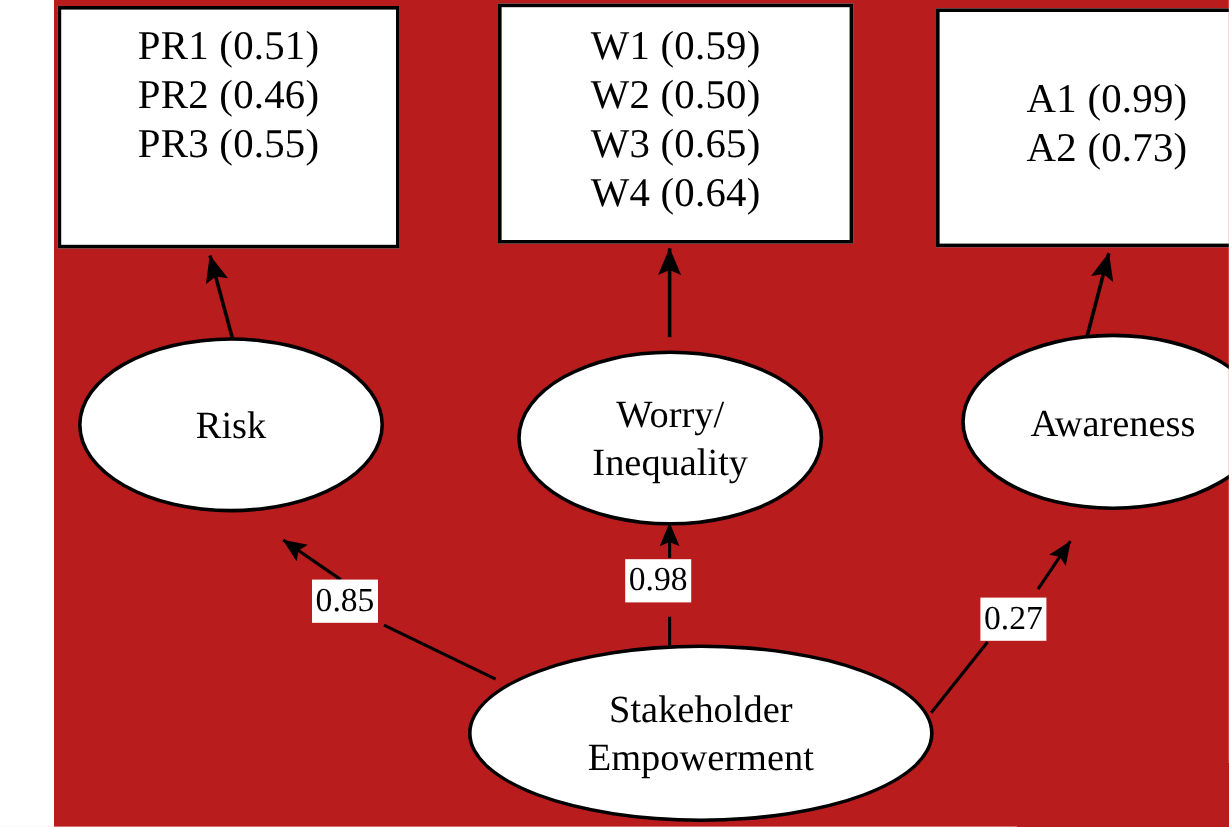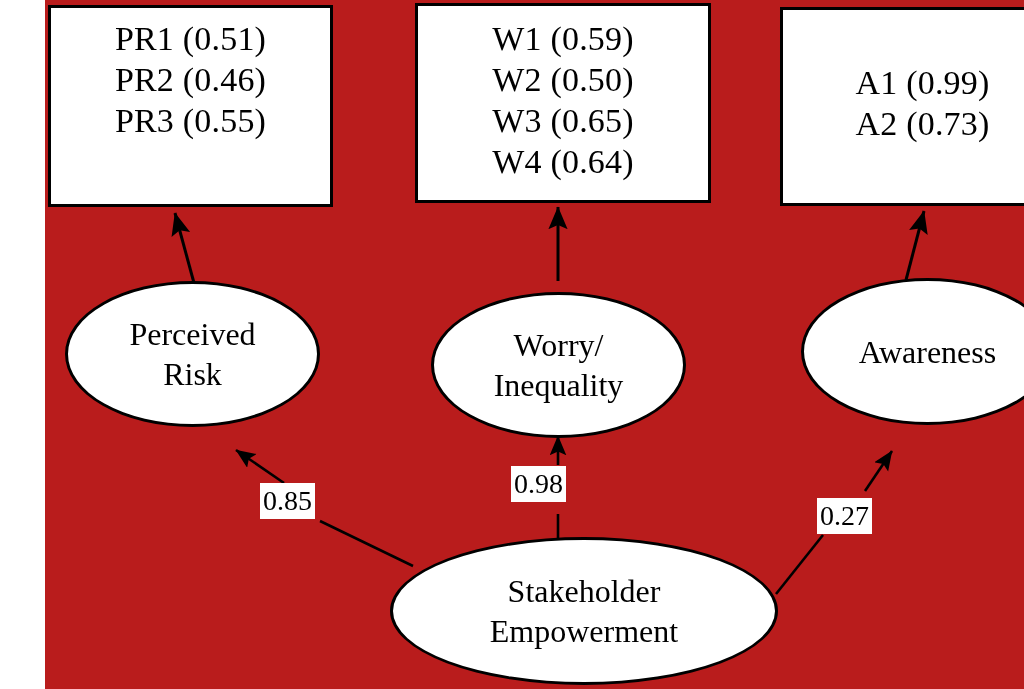--- a/index.html
+++ b/index.html
@@ -112,37 +112,36 @@
     <div class="indicator-line">W3 (0.65)</div>
     <div class="indicator-line">W4 (0.64)</div>
   </div>
 
   <div class="indicator-box" style="left:735px; top:7px; width:285px; height:199px; justify-content:center; padding-bottom:8px;">
     <div class="indicator-line">A1 (0.99)</div>
     <div class="indicator-line">A2 (0.73)</div>
   </div>
 
   <div class="latent-ellipse" style="left:20px; top:281px; width:255px; height:146px;">
-    <div class="latent-line">Perceived</div>
     <div class="latent-line">Risk</div>
   </div>
 
   <div class="latent-ellipse" style="left:386px; top:292px; width:255px; height:146px;">
     <div class="latent-line">Worry/</div>
     <div class="latent-line">Inequality</div>
   </div>
 
   <div class="latent-ellipse" style="left:756px; top:278px; width:253px; height:147px;">
     <div class="latent-line">Awareness</div>
   </div>
 
   <div class="latent-ellipse" style="left:345px; top:537px; width:388px; height:148px;">
     <div class="latent-line">Stakeholder</div>
     <div class="latent-line">Empowerment</div>
   </div>
 
   <div class="path-label" style="left:215px; top:483px;">0.85</div>
 
-  <div class="path-label" style="left:466px; top:466px;">0.98</div>
+  <div class="path-label" style="left:476px; top:466px;">0.98</div>
 
   <div class="path-label" style="left:772px; top:498px;">0.27</div>
 
 </div>
 
 </body></html>

